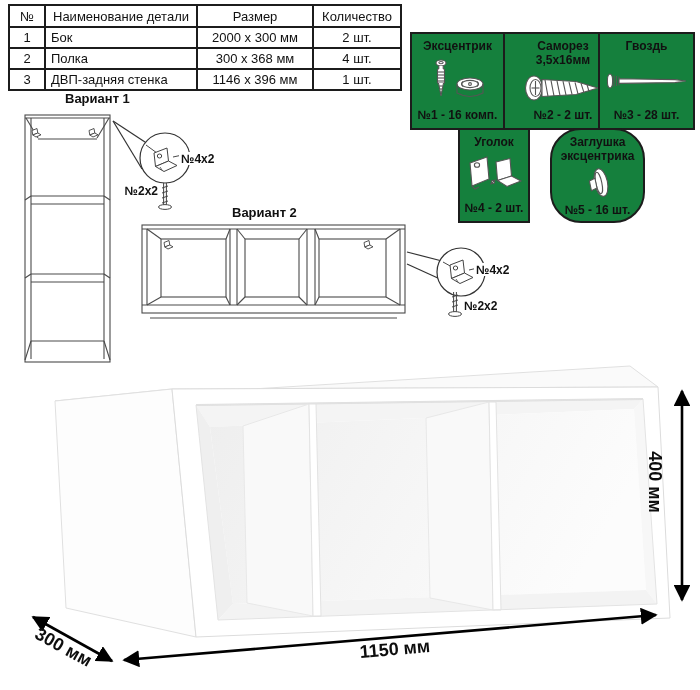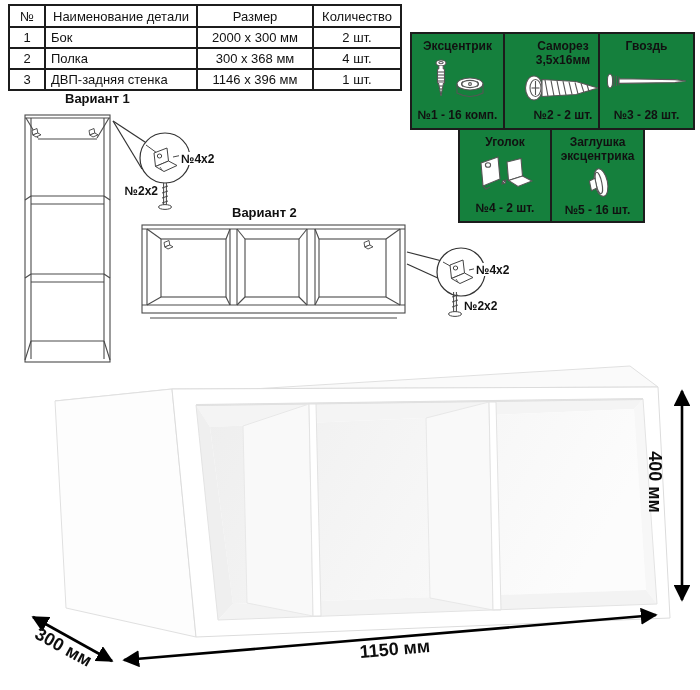--- a/index.html
+++ b/index.html
@@ -157,41 +157,41 @@
           <line x1="9" y1="3.5" x2="9" y2="14.5"></line>
           <line x1="11.5" y1="4" x2="11.5" y2="14"></line>
           <line x1="14" y1="4.5" x2="14" y2="13.5"></line>
           <path d="M14,6.8 L70,7.6 L81,9 L70,10.6 L14,11.4 Z"></path>
         </g>
       </svg>
     </div>
     <div class="hw-count">№3 - 28 шт.</div>
   </div>
 
-  <div class="hw-cell" style="left:458px;top:128px;width:94px;height:95px;">
+  <div class="hw-cell" style="left:458px;top:128px;width:72px;height:95px;">
     <div class="hw-title">
       <span>Уголок</span>
     </div>
     <div class="hw-icon">
       <svg width="58" height="40" viewBox="0 0 58 40">
         <g stroke="#555" stroke-width="1.1" fill="#fff">
           <path d="M5,8 L22,2 L24,24 L7,31 Z"></path>
           <ellipse cx="12" cy="10" rx="2.6" ry="2.3"></ellipse>
           <path d="M7,31 L10,34 L14,32" fill="none"></path>
           <path d="M31,7 L45,3.5 L46.5,21 L32.5,25.5 Z"></path>
           <path d="M32.5,25.5 L46.5,21 L56,26 L42,31.5 Z"></path>
           <circle cx="28" cy="27" r="1.6"></circle>
           <line x1="25.5" y1="29.5" x2="30.5" y2="24.5"></line>
         </g>
       </svg>
     </div>
     <div class="hw-count">№4 - 2 шт.</div>
   </div>
 
-  <div class="hw-cell" style="left:550px;top:128px;width:95px;height:95px;">
+  <div class="hw-cell" style="left:550px;top:128px;width:95px;height:95px;border-radius:31px;">
     <div class="hw-title">
       <span>Заглушка</span>
         <span>эксцентрика</span>
     </div>
     <div class="hw-icon">
       <svg width="34" height="40" viewBox="0 0 34 40">
         <g stroke="#555" stroke-width="1.1" fill="#fff" transform="rotate(-12 18 20)">
           <ellipse cx="20" cy="20" rx="6.5" ry="14"></ellipse>
           <ellipse cx="17.8" cy="20" rx="3" ry="11" fill="none"></ellipse>
           <path d="M9,16 L15,14.5 L15,24.5 L9,26 Z"></path>

